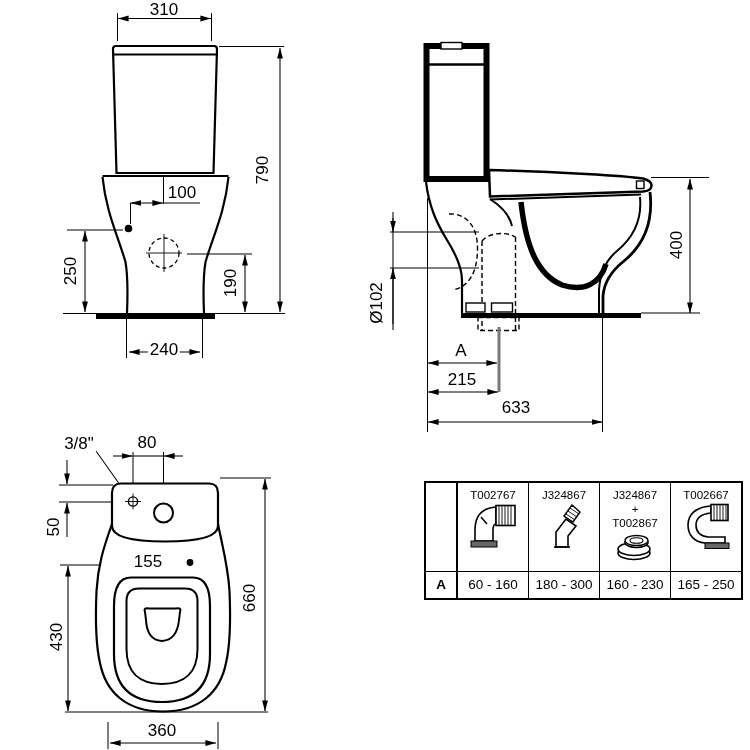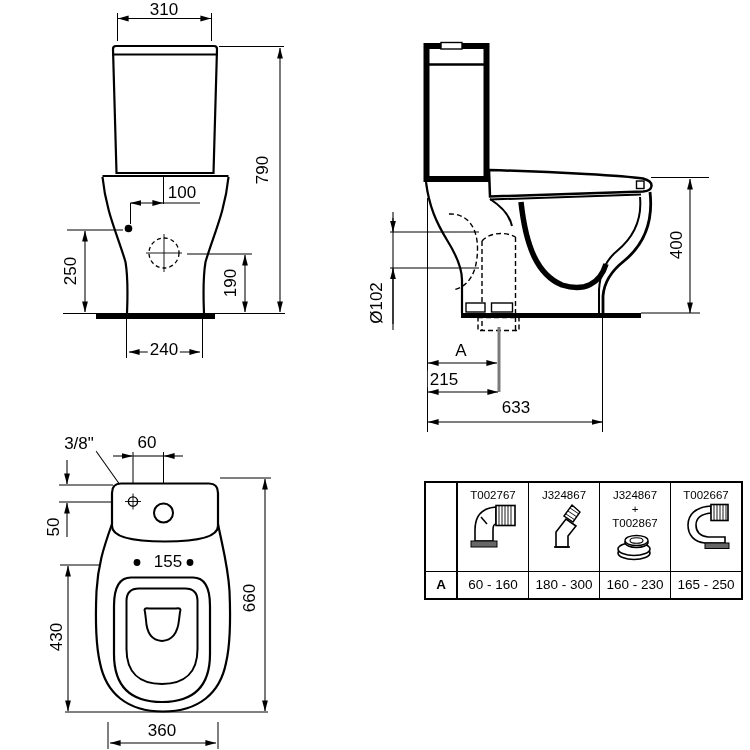--- a/index.html
+++ b/index.html
@@ -157,27 +157,27 @@
 <span class="lbl" style="left:164px;top:9px">310</span>
 <span class="lbl v" style="left:262px;top:170px">790</span>
 <span class="lbl" style="left:182px;top:192px">100</span>
 <span class="lbl v" style="left:70px;top:271px">250</span>
 <span class="lbl v" style="left:230px;top:283px">190</span>
 <span class="lbl" style="left:164px;top:349px">240</span>
 
 <span class="lbl v" style="left:376px;top:303px">Ø102</span>
 <span class="lbl v" style="left:676px;top:245px">400</span>
 <span class="lbl" style="left:461px;top:350px">A</span>
-<span class="lbl" style="left:444px;top:379px">215</span>
+<span class="lbl" style="left:462px;top:379px">215</span>
 <span class="lbl" style="left:516px;top:407px">633</span>
 
 <span class="lbl" style="left:79px;top:443px">3/8"</span>
-<span class="lbl" style="left:147px;top:442px">60</span>
+<span class="lbl" style="left:147px;top:442px">80</span>
 <span class="lbl v" style="left:53px;top:527px">50</span>
-<span class="lbl" style="left:168px;top:561px">155</span>
+<span class="lbl" style="left:148px;top:561px">155</span>
 <span class="lbl v" style="left:56px;top:637px">430</span>
 <span class="lbl v" style="left:249px;top:598px">660</span>
 <span class="lbl" style="left:162px;top:730px">360</span>
 
 <table id="ctable">
   <tbody>
         <tr class="irow">
     <td class="acol"></td>
     <td class="pcol">
       <div class="pn">T002767</div>

